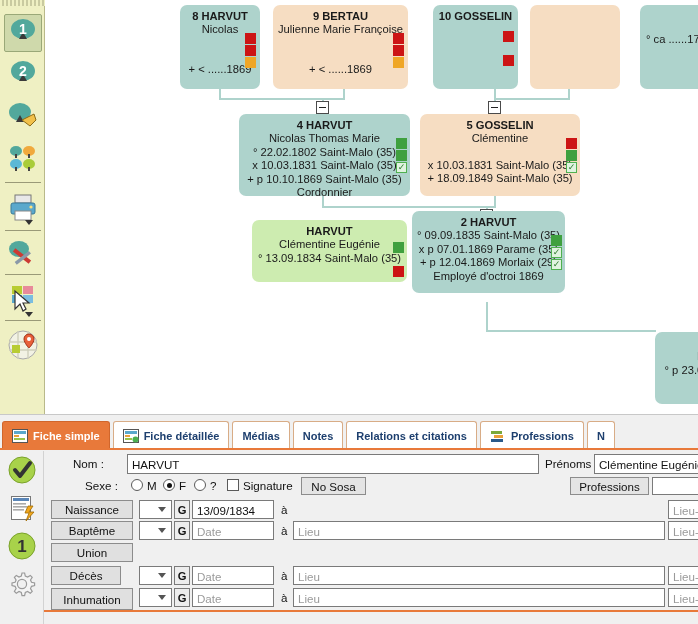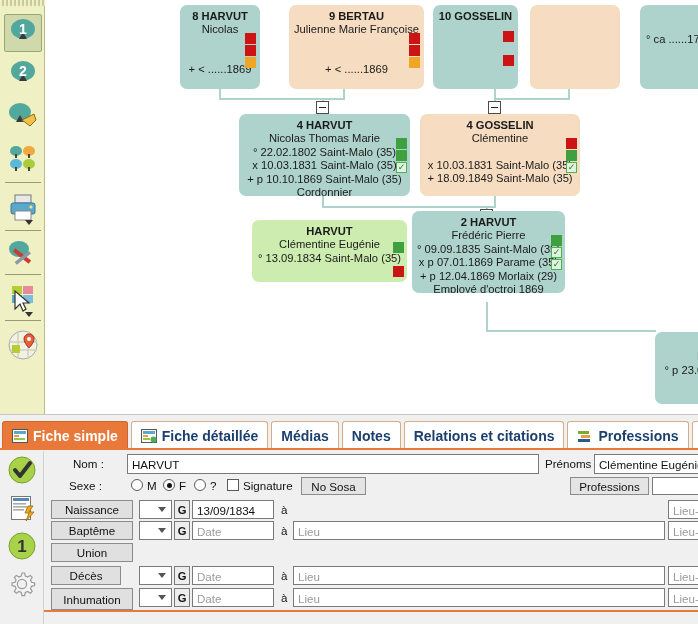--- a/index.html
+++ b/index.html
@@ -100,21 +100,21 @@
     display: flex; align-items: flex-end; gap: 3px; padding-left: 2px;
   }
   .tab {
     height: 28px;
     display: flex; align-items: center; gap: 5px;
     padding: 0 9px;
     border: 1px solid #d8ac86;
     border-bottom: none;
     border-radius: 3px 3px 0 0;
     background: #ffffff;
-    font-size: 14px; font-weight: bold; color: #1d3f6e;
+    font-size: 11px; font-weight: bold; color: #1d3f6e;
     white-space: nowrap;
   }
   .tab.active {
     background: #e8793a; color: #ffffff; border-color: #d0662c;
   }
   #tab-underline {
     position: absolute; left: 0; top: 33px; width: 698px; height: 2px;
     background: #e8793a;
   }
 
@@ -214,21 +214,21 @@
       <div class="ln">Nicolas</div>
       <div class="ln" style="height:26px;"></div>
       <div class="ln">+ &lt; ......1869</div>
       <div class="marks" style="top:28px;">
         <div class="mk red"></div>
         <div class="mk red"></div>
         <div class="mk orange"></div>
       </div>
     </div>
 
-    <div class="node peach" style="left:289px;top:5px;width:135px;height:84px;">
+    <div class="node peach" style="left:273px;top:5px;width:135px;height:84px;">
       <div class="nm ln">9 BERTAU</div>
       <div class="ln">Julienne Marie Françoise</div>
       <div class="ln" style="height:26px;"></div>
       <div class="ln">+ &lt; ......1869</div>
       <div class="marks" style="top:28px;">
         <div class="mk red"></div>
         <div class="mk red"></div>
         <div class="mk orange"></div>
       </div>
     </div>
@@ -263,21 +263,21 @@
       <div class="ln">+ p 10.10.1869 Saint-Malo (35)</div>
       <div class="ln">Cordonnier</div>
       <div class="marks" style="top:24px;right:3px;">
         <div class="mk green"></div>
         <div class="mk green"></div>
         <div class="mk chk">✓</div>
       </div>
     </div>
 
     <div class="node peach" style="left:420px;top:114px;width:160px;height:82px;">
-      <div class="nm ln">4 GOSSELIN</div>
+      <div class="nm ln">5 GOSSELIN</div>
       <div class="ln">Clémentine</div>
       <div class="ln" style="height:13px;"></div>
       <div class="ln">x 10.03.1831 Saint-Malo (35)</div>
       <div class="ln">+ 18.09.1849 Saint-Malo (35)</div>
       <div class="marks" style="top:24px;right:3px;">
         <div class="mk red"></div>
         <div class="mk green"></div>
         <div class="mk chk">✓</div>
       </div>
     </div>
@@ -292,21 +292,20 @@
       <div class="ln">° 13.09.1834 Saint-Malo (35)</div>
       <div class="marks" style="top:22px;right:3px;">
         <div class="mk green"></div>
         <div class="mk" style="background:transparent;"></div>
         <div class="mk red"></div>
       </div>
     </div>
 
     <div class="node teal" style="left:412px;top:211px;width:153px;height:82px;">
       <div class="nm ln">2 HARVUT</div>
-      <div class="ln">Frédéric Pierre</div>
       <div class="ln">° 09.09.1835 Saint-Malo (35)</div>
       <div class="ln">x p 07.01.1869 Parame (35)</div>
       <div class="ln">+ p 12.04.1869 Morlaix (29)</div>
       <div class="ln">Employé d'octroi 1869</div>
       <div class="marks" style="top:24px;right:3px;">
         <div class="mk green"></div>
         <div class="mk chk">✓</div>
         <div class="mk chk">✓</div>
       </div>
     </div>
@@ -482,21 +481,21 @@
             <circle cx="15" cy="15" r="4.6" fill="#f0f0f0" stroke="#9a9a9a" stroke-width="1.2"></circle>
           </svg>
         </div>
       </div>
 
       <div class="lbl" style="left:73px;top:6px;">Nom :</div>
       <div class="inp" style="left:127px;top:3px;width:412px;height:20px;">HARVUT</div>
       <div class="lbl" style="left:545px;top:6px;">Prénoms :</div>
       <div class="inp" style="left:594px;top:3px;width:110px;height:20px;">Clémentine Eugénie</div>
 
-      <div class="lbl" style="left:69px;top:28px;">Sexe :</div>
+      <div class="lbl" style="left:85px;top:28px;">Sexe :</div>
       <div class="radio" style="left:131px;top:28px;"></div>
       <div class="lbl" style="left:147px;top:28px;">M</div>
       <div class="radio on" style="left:163px;top:28px;"></div>
       <div class="lbl" style="left:179px;top:28px;">F</div>
       <div class="radio" style="left:194px;top:28px;"></div>
       <div class="lbl" style="left:210px;top:28px;">?</div>
       <div class="cbox" style="left:227px;top:28px;"></div>
       <div class="lbl" style="left:243px;top:28px;">Signature</div>
       <div class="btn" style="left:301px;top:26px;width:65px;height:18px;">No Sosa</div>
       <div class="btn" style="left:570px;top:26px;width:79px;height:18px;">Professions</div>

